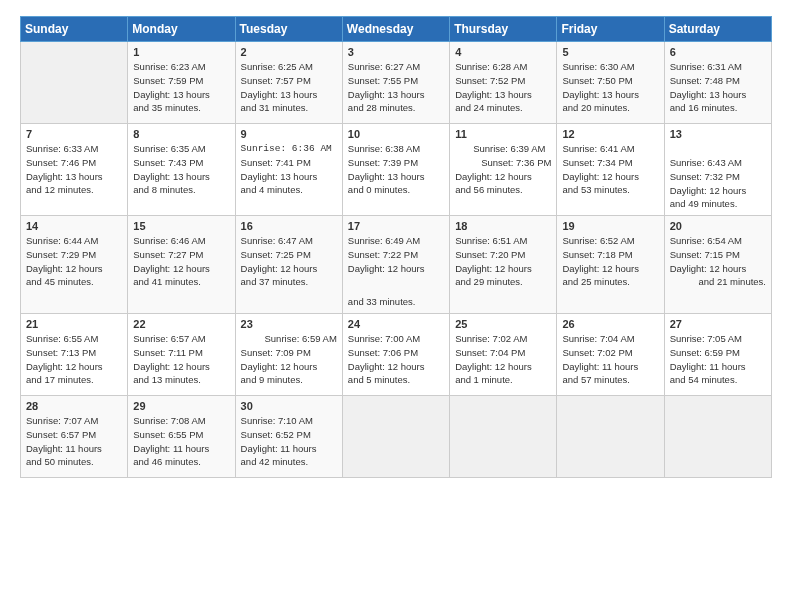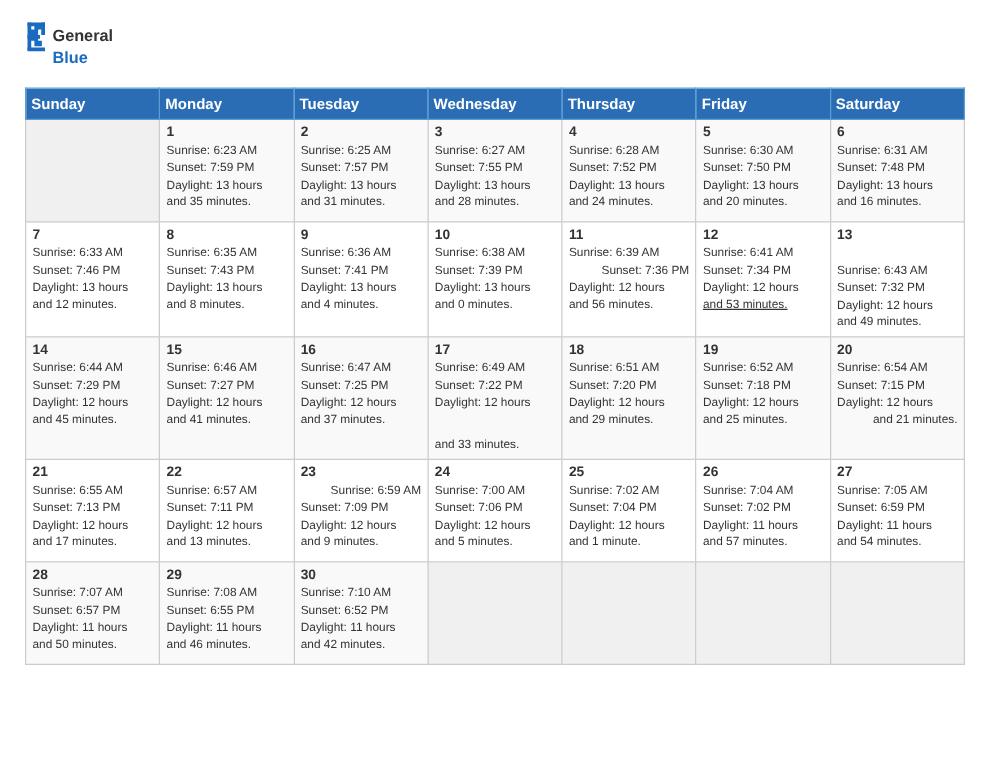--- a/index.html
+++ b/index.html
@@ -72,41 +72,20 @@
       line-height: 1.45;
     }
     .empty-cell {
       background: #f0f0f0 !important;
     }
   </style>
 </head>
 <body>
 
 <div class="container">
-  <div class="header">
-    <div class="logo">
-  <svg width="80" height="44" viewBox="0 0 80 44">
-    <text x="22" y="17" font-family="Arial" font-size="13" font-weight="bold" fill="#333">General</text>
-    <text x="22" y="34" font-family="Arial" font-size="13" font-weight="bold" fill="#1a6bbf">Blue</text>
-    <polygon points="10,2 18,2 18,8 14,8 14,20 18,20 18,26 10,26 10,20 6,20 6,8 10,8" fill="#1a6bbf" transform="scale(0.75) translate(0,2)"></polygon>
-    <polygon points="12,0 20,0 20,28 12,28" fill="none"></polygon>
-    <g transform="translate(2, 2)">
-      <rect x="0" y="0" width="3" height="22" fill="#1a6bbf"></rect>
-      <rect x="0" y="0" width="14" height="3" fill="#1a6bbf"></rect>
-      <rect x="0" y="10" width="10" height="3" fill="#1a6bbf"></rect>
-      <rect x="0" y="20" width="14" height="3" fill="#1a6bbf"></rect>
-      <rect x="11" y="0" width="3" height="10" fill="#1a6bbf"></rect>
-    </g>
-  </svg>
-</div>
-    <div class="title-block">
-      <div class="month-title"></div>
-      <div class="location"></div>
-    </div>
-  </div>
 
   <table>
     <thead>
       <tr>
       <th>Sunday</th>
           <th>Monday</th>
           <th>Tuesday</th>
           <th>Wednesday</th>
           <th>Thursday</th>
           <th>Friday</th>
@@ -186,51 +165,51 @@
             <div class="cell-text">
               <span style="display: block;">Sunrise: 6:35 AM</span>
               <span style="display: block;">Sunset: 7:43 PM</span>
               <span style="display: block;">Daylight: 13 hours</span>
               <span style="display: block;">and 8 minutes.</span>
             </div>
           </td>
           <td>
             <span class="day-num">9</span>
             <div class="cell-text">
-              <span style="display: block;">Sunrise: 6:36 AM</span>
+              <span style="display: block; font-family: Liberation Mono, monospace;">Sunrise: 6:36 AM</span>
               <span style="display: block;">Sunset: 7:41 PM</span>
               <span style="display: block;">Daylight: 13 hours</span>
               <span style="display: block;">and 4 minutes.</span>
             </div>
           </td>
           <td>
             <span class="day-num">10</span>
             <div class="cell-text">
               <span style="display: block;">Sunrise: 6:38 AM</span>
               <span style="display: block;">Sunset: 7:39 PM</span>
               <span style="display: block;">Daylight: 13 hours</span>
               <span style="display: block;">and 0 minutes.</span>
             </div>
           </td>
           <td>
             <span class="day-num">11</span>
             <div class="cell-text">
-              <span style="display: block;">Sunrise: 6:39 AM</span>
+              <span style="display: block; margin-left: 18px;">Sunrise: 6:39 AM</span>
               <span style="display: block; text-align: right;">Sunset: 7:36 PM</span>
               <span style="display: block;">Daylight: 12 hours</span>
               <span style="display: block;">and 56 minutes.</span>
             </div>
           </td>
           <td>
             <span class="day-num">12</span>
             <div class="cell-text">
               <span style="display: block;">Sunrise: 6:41 AM</span>
               <span style="display: block;">Sunset: 7:34 PM</span>
               <span style="display: block;">Daylight: 12 hours</span>
-              <span style="display: block; text-decoration: underline;">and 53 minutes.</span>
+              <span style="display: block;">and 53 minutes.</span>
             </div>
           </td>
           <td>
             <span class="day-num">13</span>
             <div class="cell-text">
               <span style="display: block; margin-top: 16px;">Sunrise: 6:43 AM</span>
               <span style="display: block;">Sunset: 7:32 PM</span>
               <span style="display: block;">Daylight: 12 hours</span>
               <span style="display: block;">and 49 minutes.</span>
             </div>

